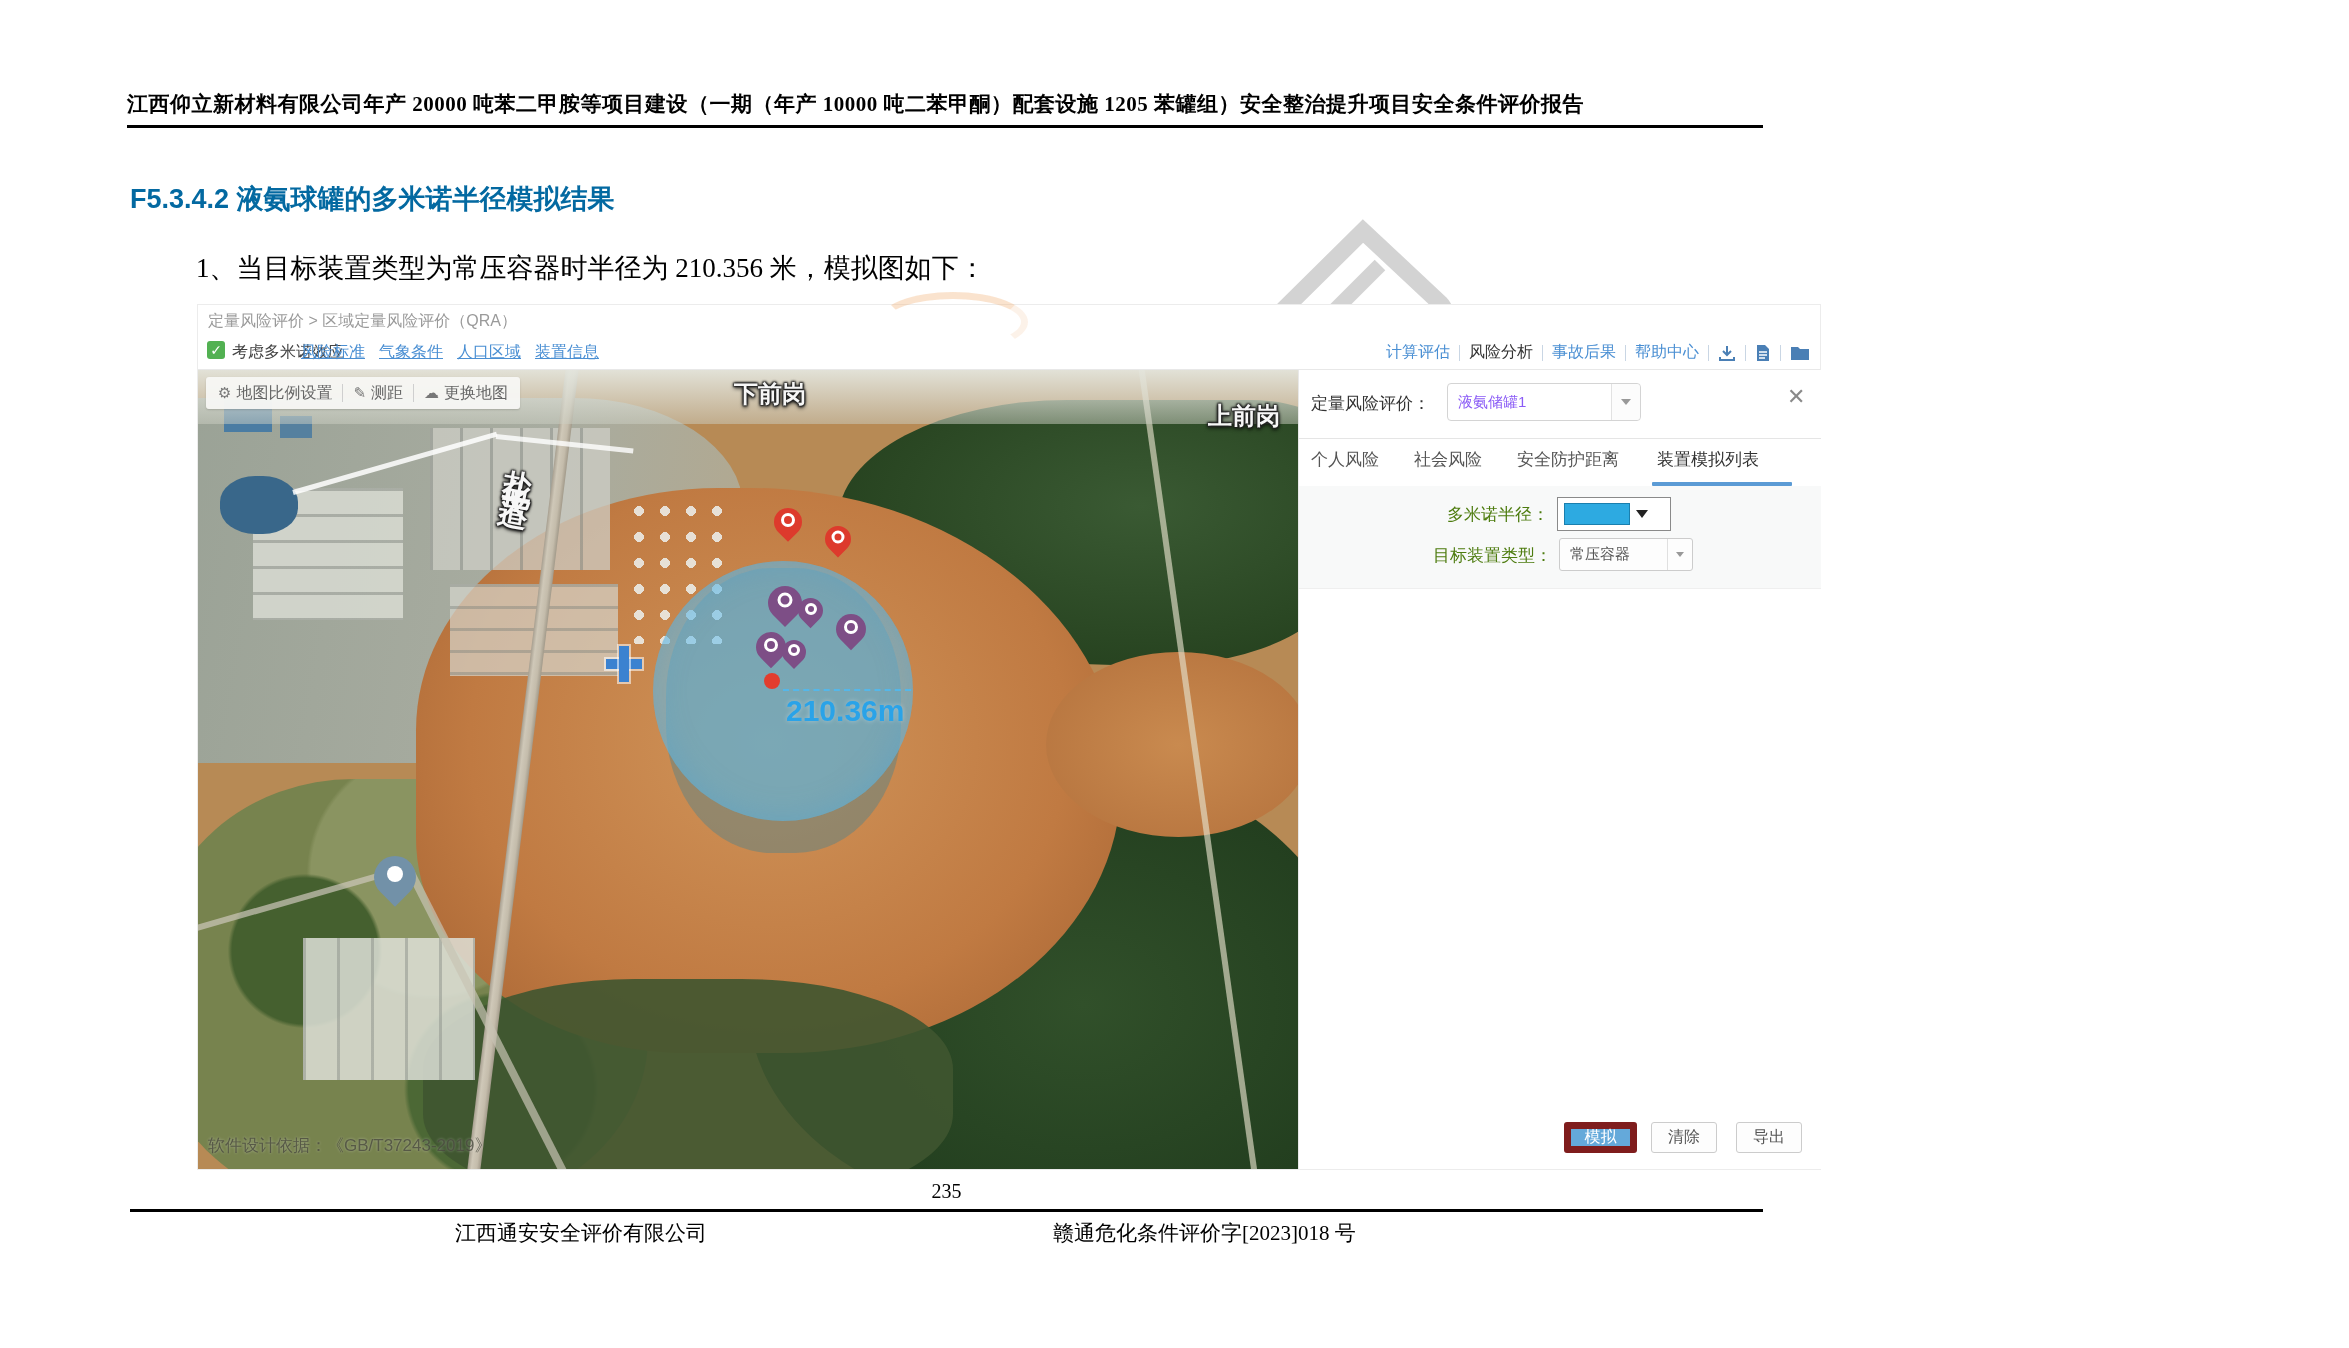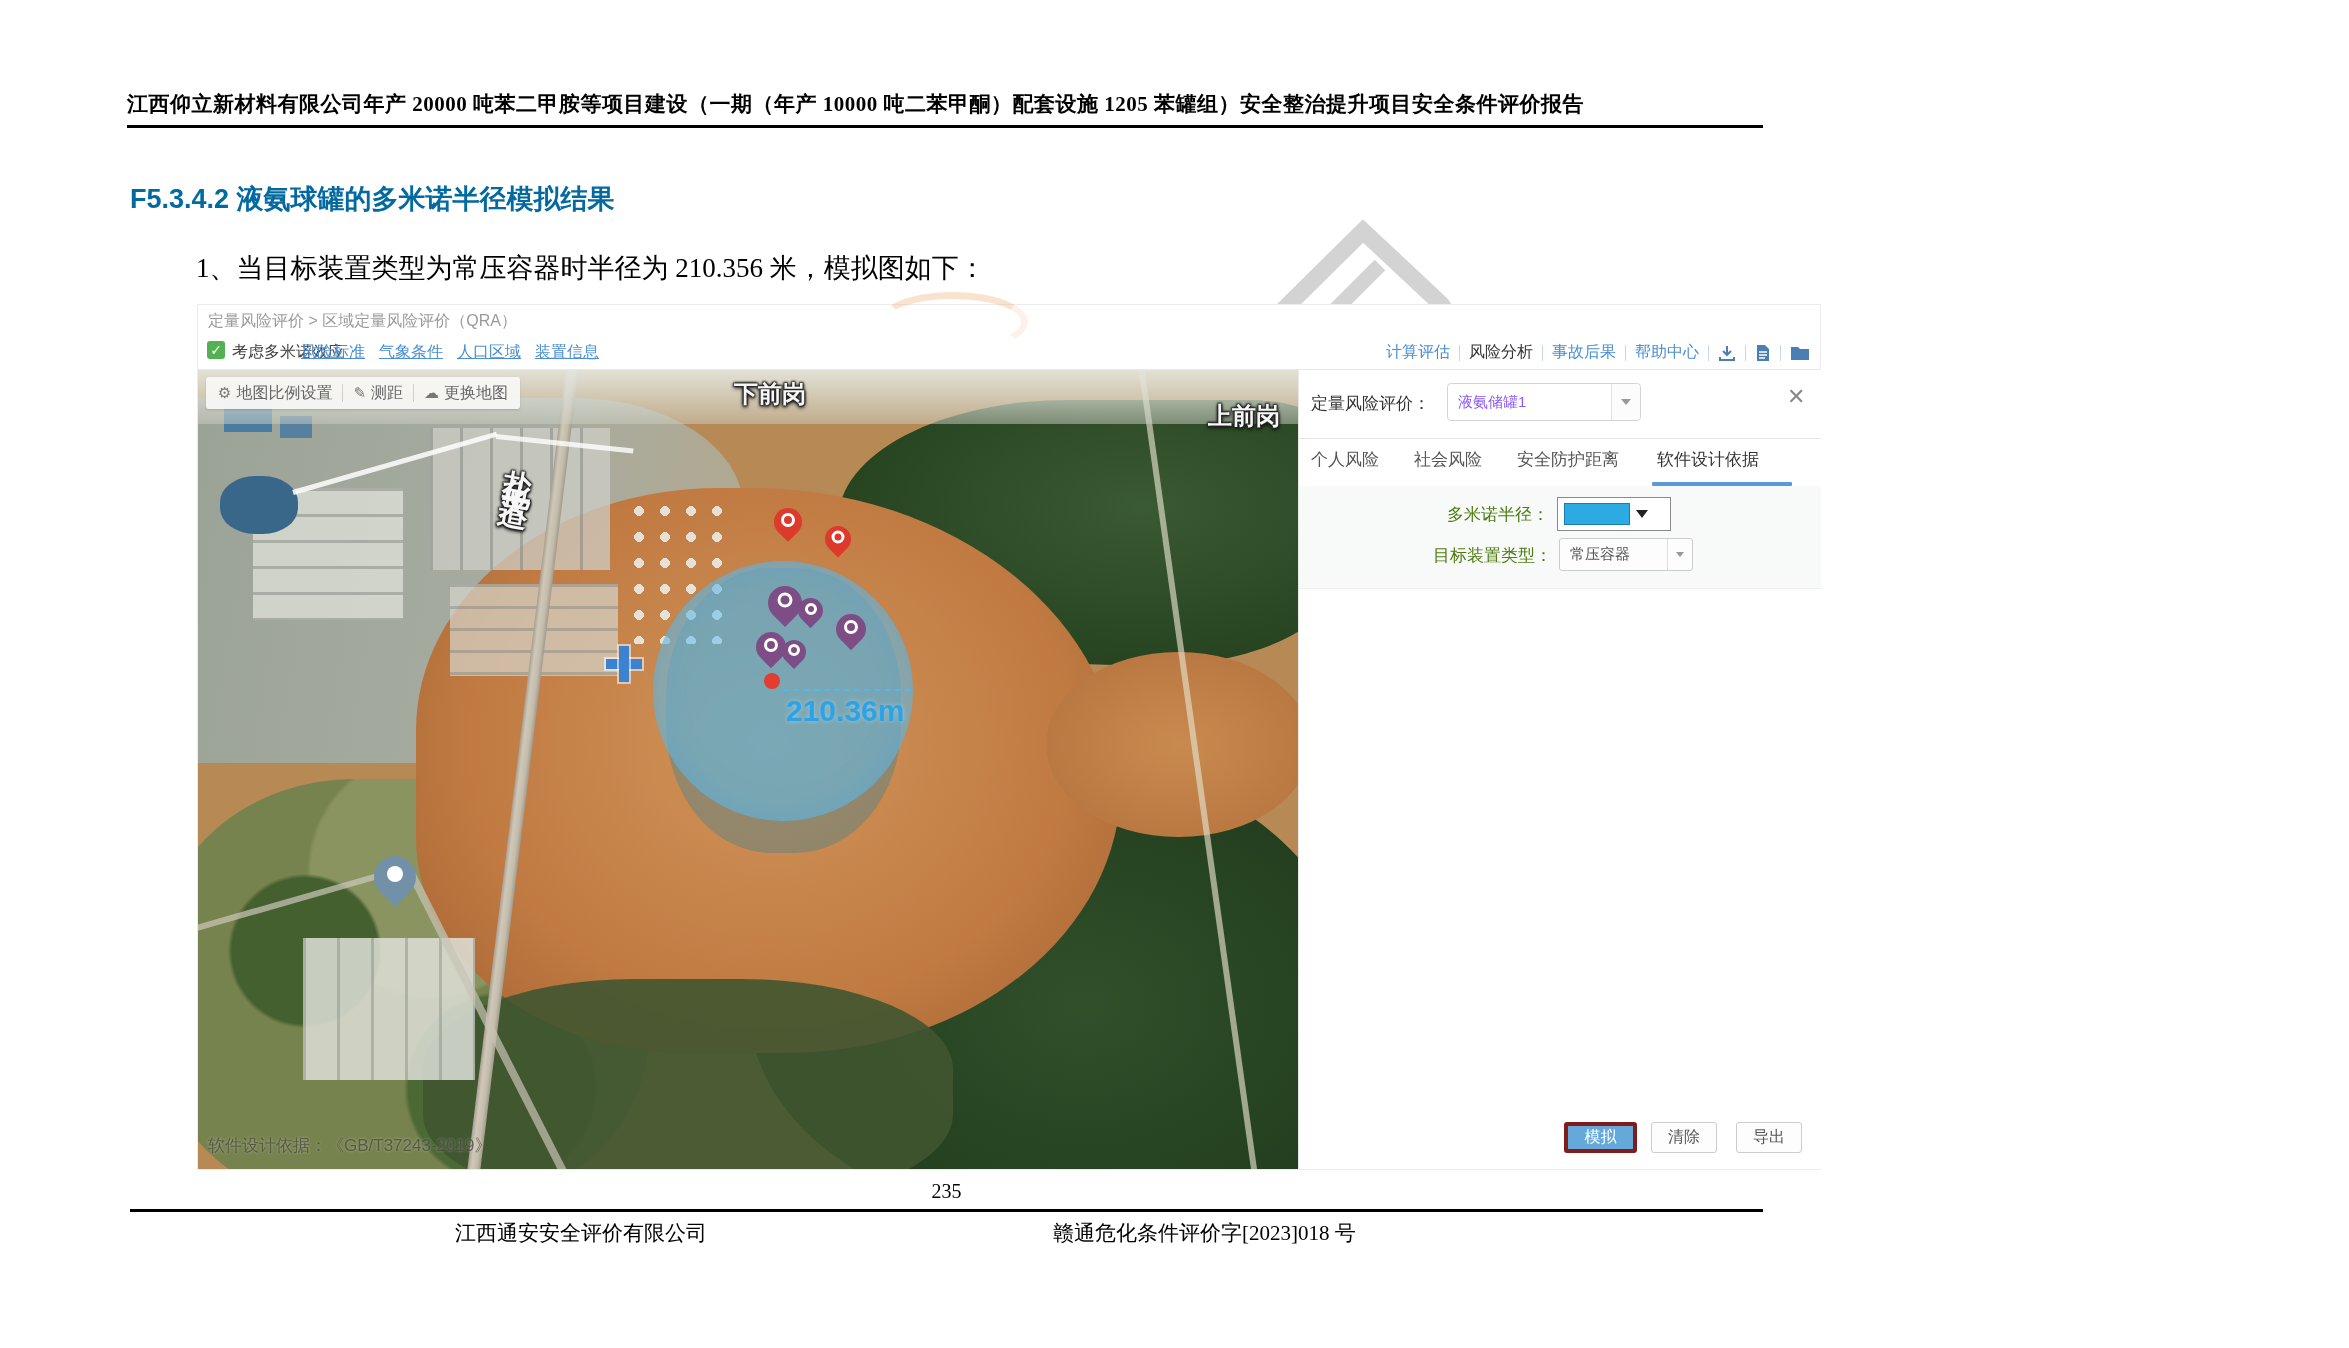--- a/index.html
+++ b/index.html
@@ -151,21 +151,21 @@
   .swatch{width:64px;height:20px;background:#2daae1;border:1px solid #1a7fae;}
   .swatch-caret{width:0;height:0;border-left:6px solid transparent;border-right:6px solid transparent;
     border-top:8px solid #222;}
   .target-select{left:260px;top:168px;width:132px;height:31px;border:1px solid #ccc;border-radius:3px;
     background:#fdfdfd;display:flex;align-items:center;}
   .target-select .val{flex:1;padding-left:10px;font-size:15px;color:#555;}
   .target-select .arrow-seg{width:24px;height:100%;border-left:1px solid #e0e0e0;display:flex;
     align-items:center;justify-content:center;}
   .btn{top:752px;height:31px;border-radius:3px;font-size:16px;display:flex;align-items:center;
     justify-content:center;cursor:pointer;box-sizing:border-box;}
-  .btn-sim{left:265px;width:73px;background:#64a9da;color:#fff;border:4px solid #7f1d1d;}
+  .btn-sim{left:265px;width:73px;background:#64a9da;color:#fff;border:7px solid #7f1d1d;}
   .btn-clear{left:352px;width:66px;background:#fdfdfd;color:#555;border:1px solid #ccc;}
   .btn-export{left:437px;width:66px;background:#fdfdfd;color:#555;border:1px solid #ccc;}
 </style>
 </head>
 <body>
 
 <div class="abs doc-header">江西仰立新材料有限公司年产 20000 吨苯二甲胺等项目建设（一期（年产 10000 吨二苯甲酮）配套设施 1205 苯罐组）安全整治提升项目安全条件评价报告</div>
 <div class="abs section-heading">F5.3.4.2 液氨球罐的多米诺半径模拟结果</div>
 <div class="abs body-text">1、当目标装置类型为常压容器时半径为 210.356 米，模拟图如下：</div>
 
@@ -322,21 +322,21 @@
       <span class="arrow-seg">
           <span class="caret-down"></span>
         </span>
     </div>
     <div class="abs panel-close">✕</div>
     <div class="abs panel-div1"></div>
 
     <div class="abs tab" style="left:12px;">个人风险</div>
     <div class="abs tab" style="left:115px;">社会风险</div>
     <div class="abs tab" style="left:218px;">安全防护距离</div>
-    <div class="abs tab active" style="left:358px;">软件设计依据</div>
+    <div class="abs tab active" style="left:358px;">装置模拟列表</div>
     <div class="abs tab-underline"></div>
 
     <div class="abs form-band"></div>
     <div class="abs fld-label lbl-radius">多米诺半径：</div>
     <div class="abs swatch-select">
       <span class="swatch"></span>
       <span class="swatch-caret"></span>
     </div>
     <div class="abs fld-label lbl-target">目标装置类型：</div>
     <div class="abs target-select">

